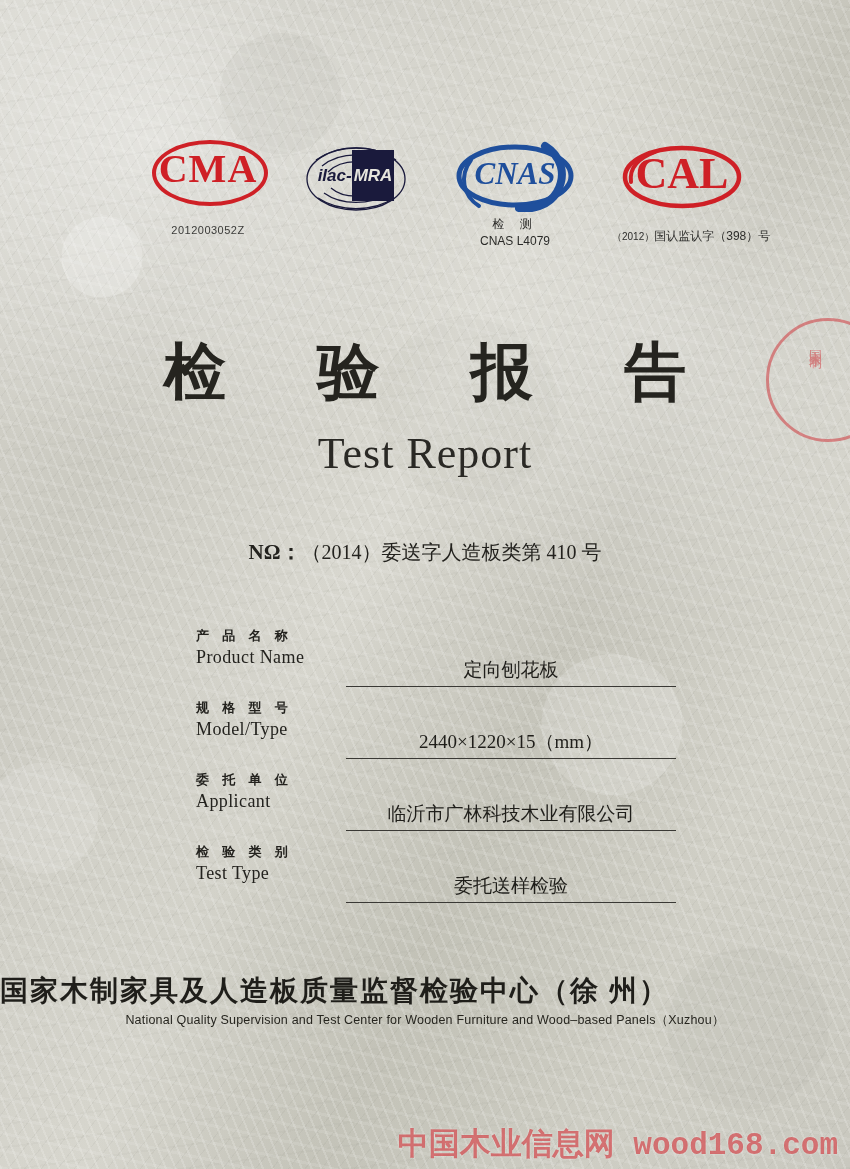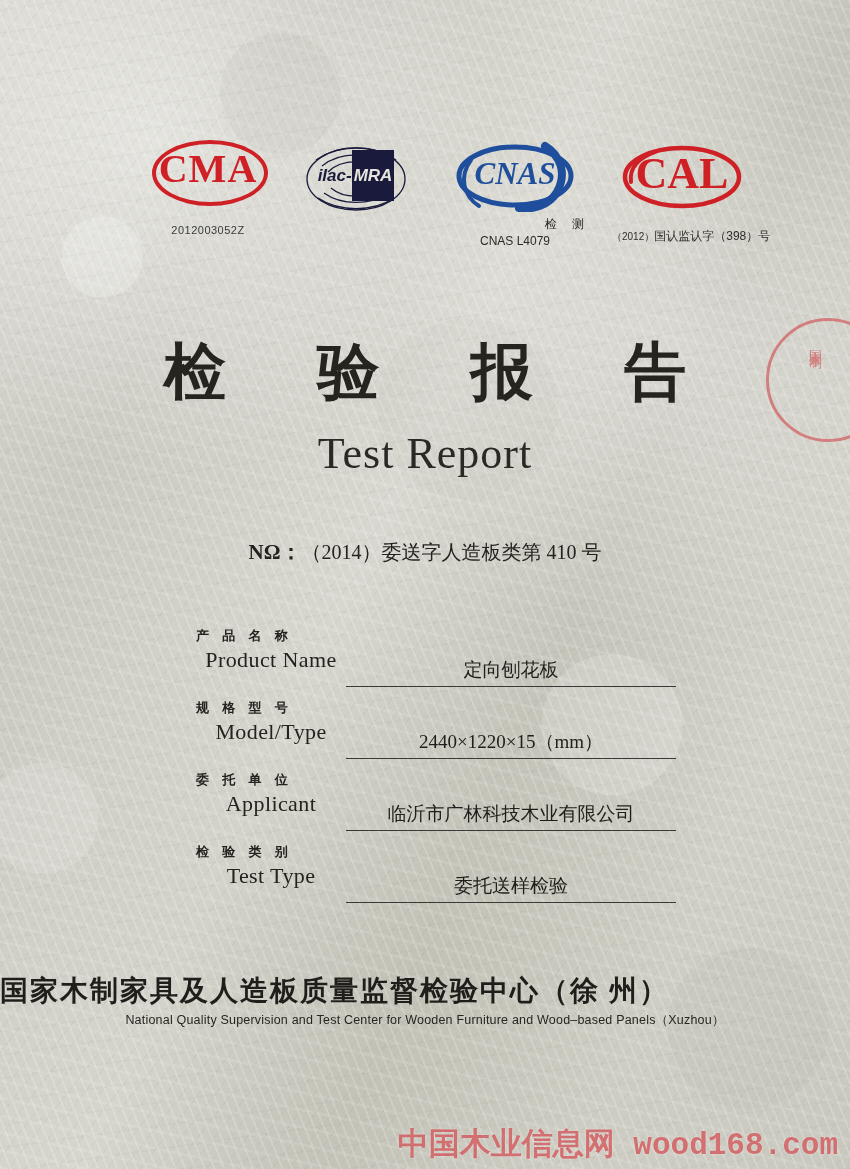--- a/index.html
+++ b/index.html
@@ -134,21 +134,21 @@
     color: #1f4f9c;
     letter-spacing: 0px;
   }
   .cnas-sub {
     font-family: "Liberation Sans", sans-serif;
     font-size: 12px;
     color: #2a2a28;
     line-height: 17px;
     margin-top: 4px;
   }
-  .cnas-sub .cn { letter-spacing: 6px; text-align: right; }
+  .cnas-sub .cn { letter-spacing: 6px; }
 
   
   .cal { left: 612px; top: 4px; width: 140px; }
   .cal-mark { position: relative; width: 122px; height: 66px; margin: 0 auto; }
   .cal-text {
     position: absolute;
     left: 0; top: 4px;
     width: 122px;
     text-align: center;
     font-family: "Liberation Serif", serif;
@@ -218,24 +218,23 @@
   .field-label .cn {
     display: block;
     font-family: "Liberation Serif", serif;
     font-weight: bold;
     font-size: 13px;
     letter-spacing: 5px;
   }
   .field-label .en {
     display: block;
     font-family: "Liberation Serif", serif;
-    font-size: 22px;
+    font-size: 18px;
     letter-spacing: 0.4px;
     margin-top: 2px;
-    text-align: center;
   }
   .field-value {
     position: absolute;
     left: 150px;
     bottom: 10px;
     width: 330px;
     border-bottom: 1.4px solid #3a3935;
     padding-bottom: 3px;
     font-family: "Liberation Serif", serif;
     font-size: 19px;

